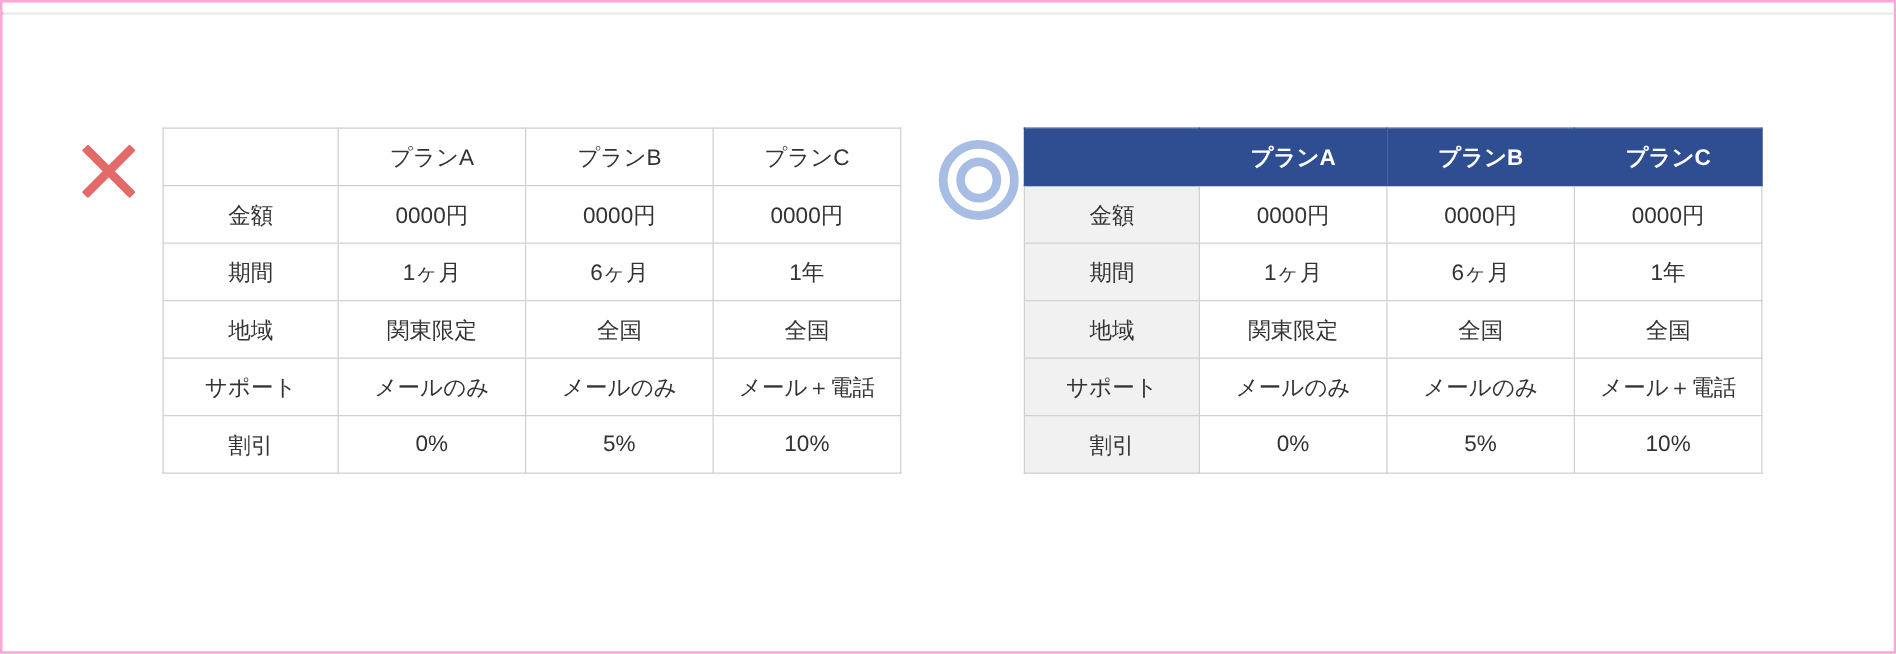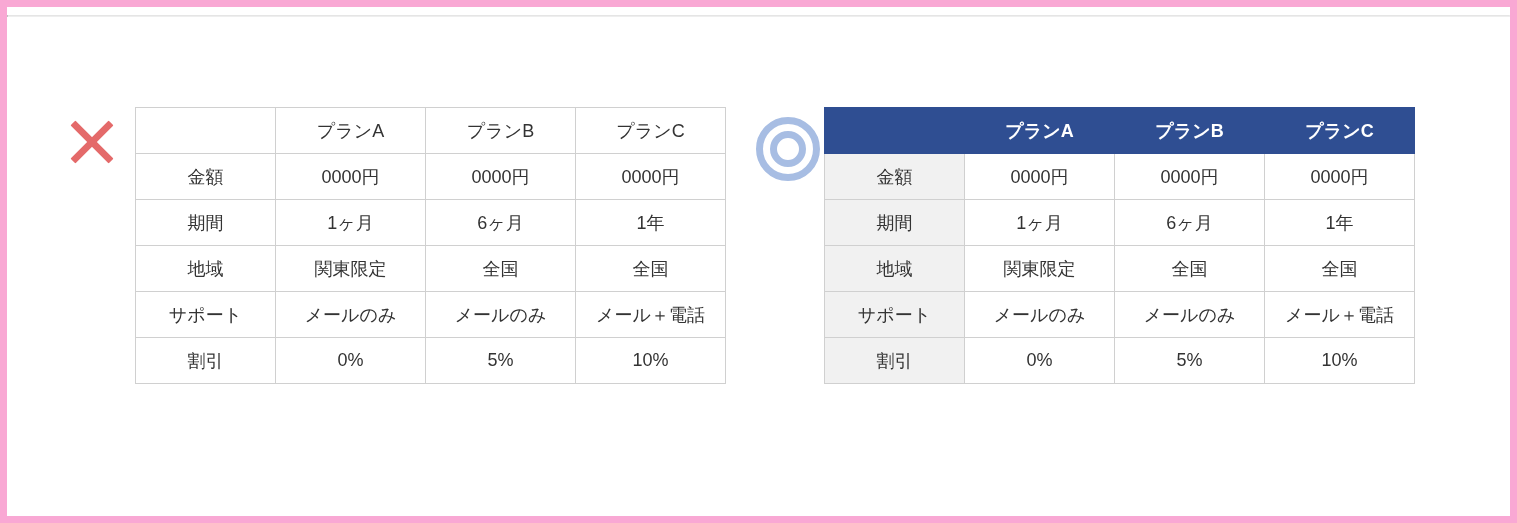--- a/index.html
+++ b/index.html
@@ -5,21 +5,21 @@
     * { box-sizing: border-box; }
     body {
       margin: 0;
       padding: 0;
       font-family: "Hiragino Sans", "Yu Gothic", "Meiryo", sans-serif;
       background: #fff;
     }
     .outer-frame {
       width: 1517px;
       height: 523px;
-      border: 7px solid #f9a8d4;
+      border: 2px solid #f9a8d4;
       position: relative;
       padding-top: 8px;
     }
     .inner-divider {
       border-top: 1px solid #e5e5e5;
       margin: 0;
     }
     .content {
       display: flex;
       align-items: flex-start;

